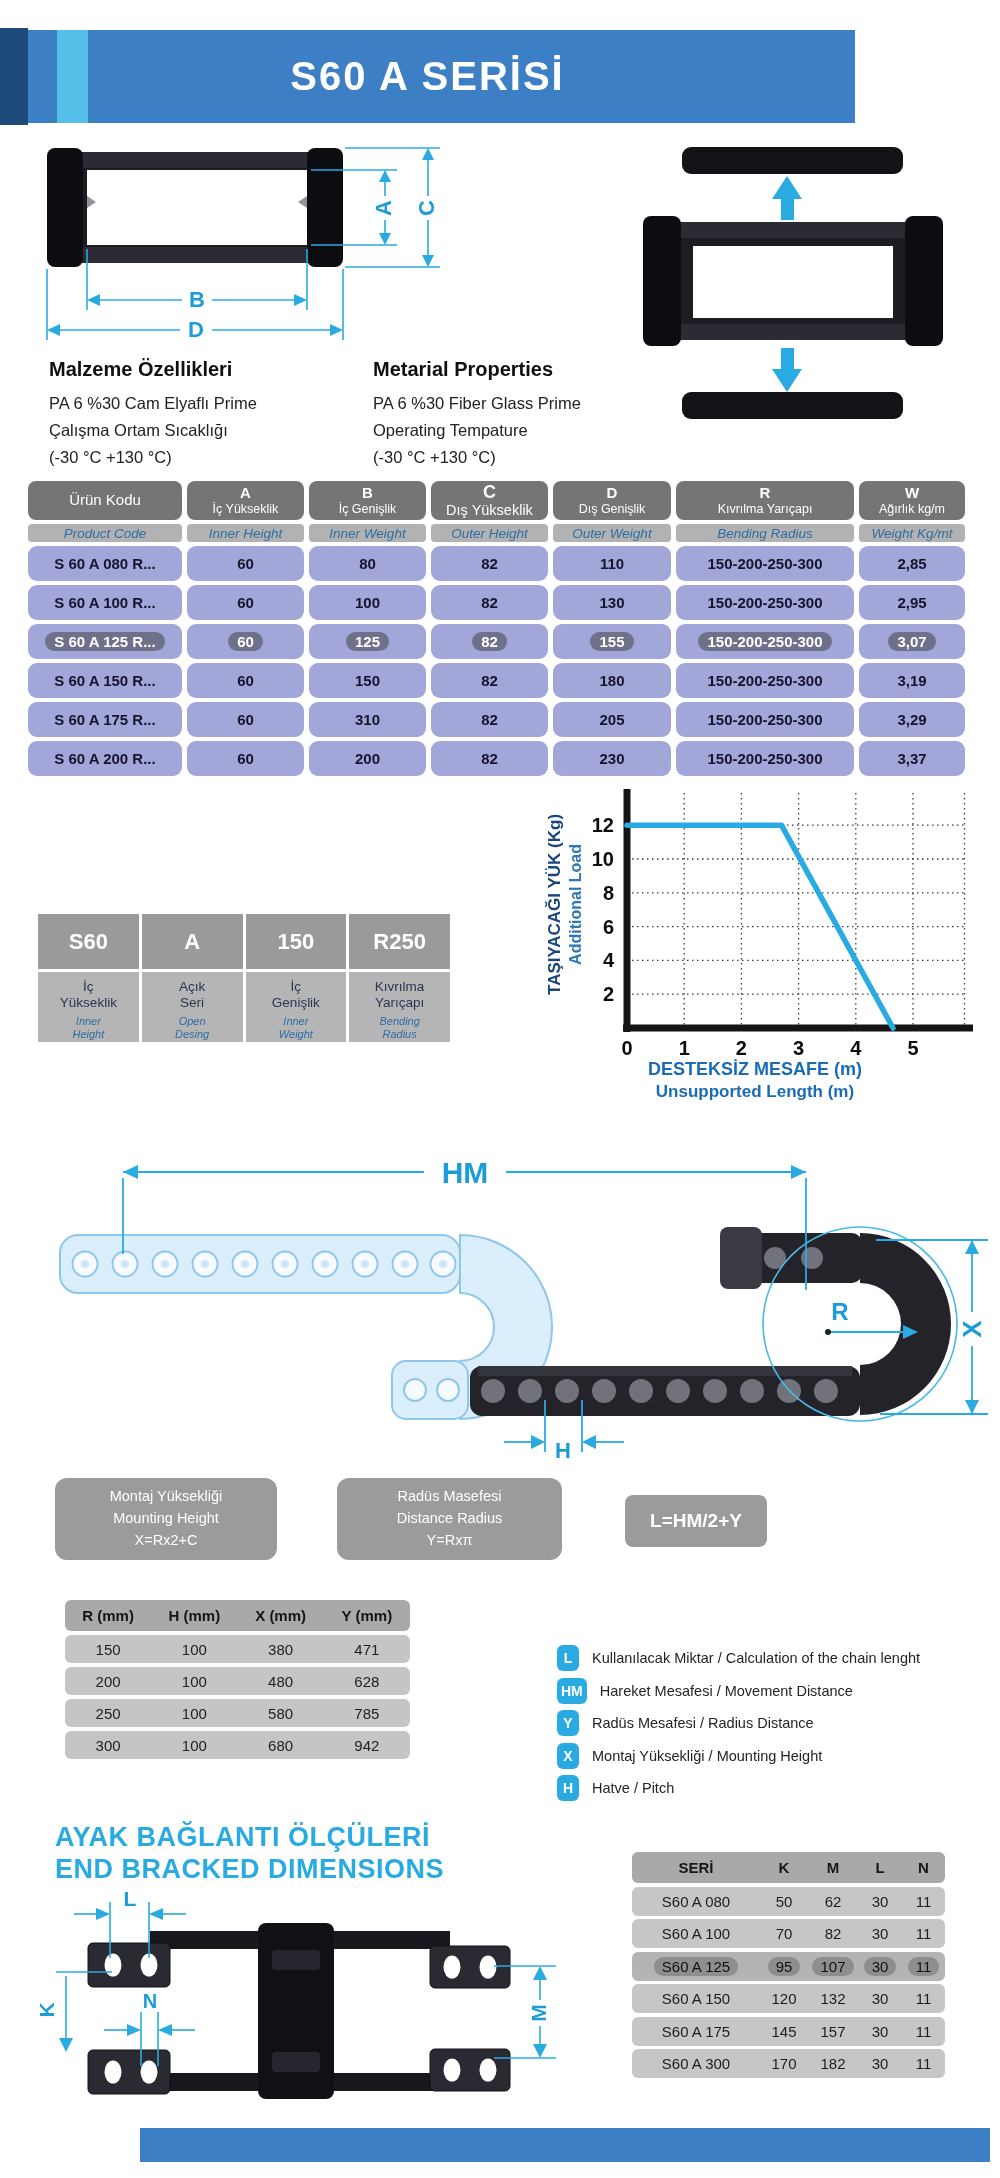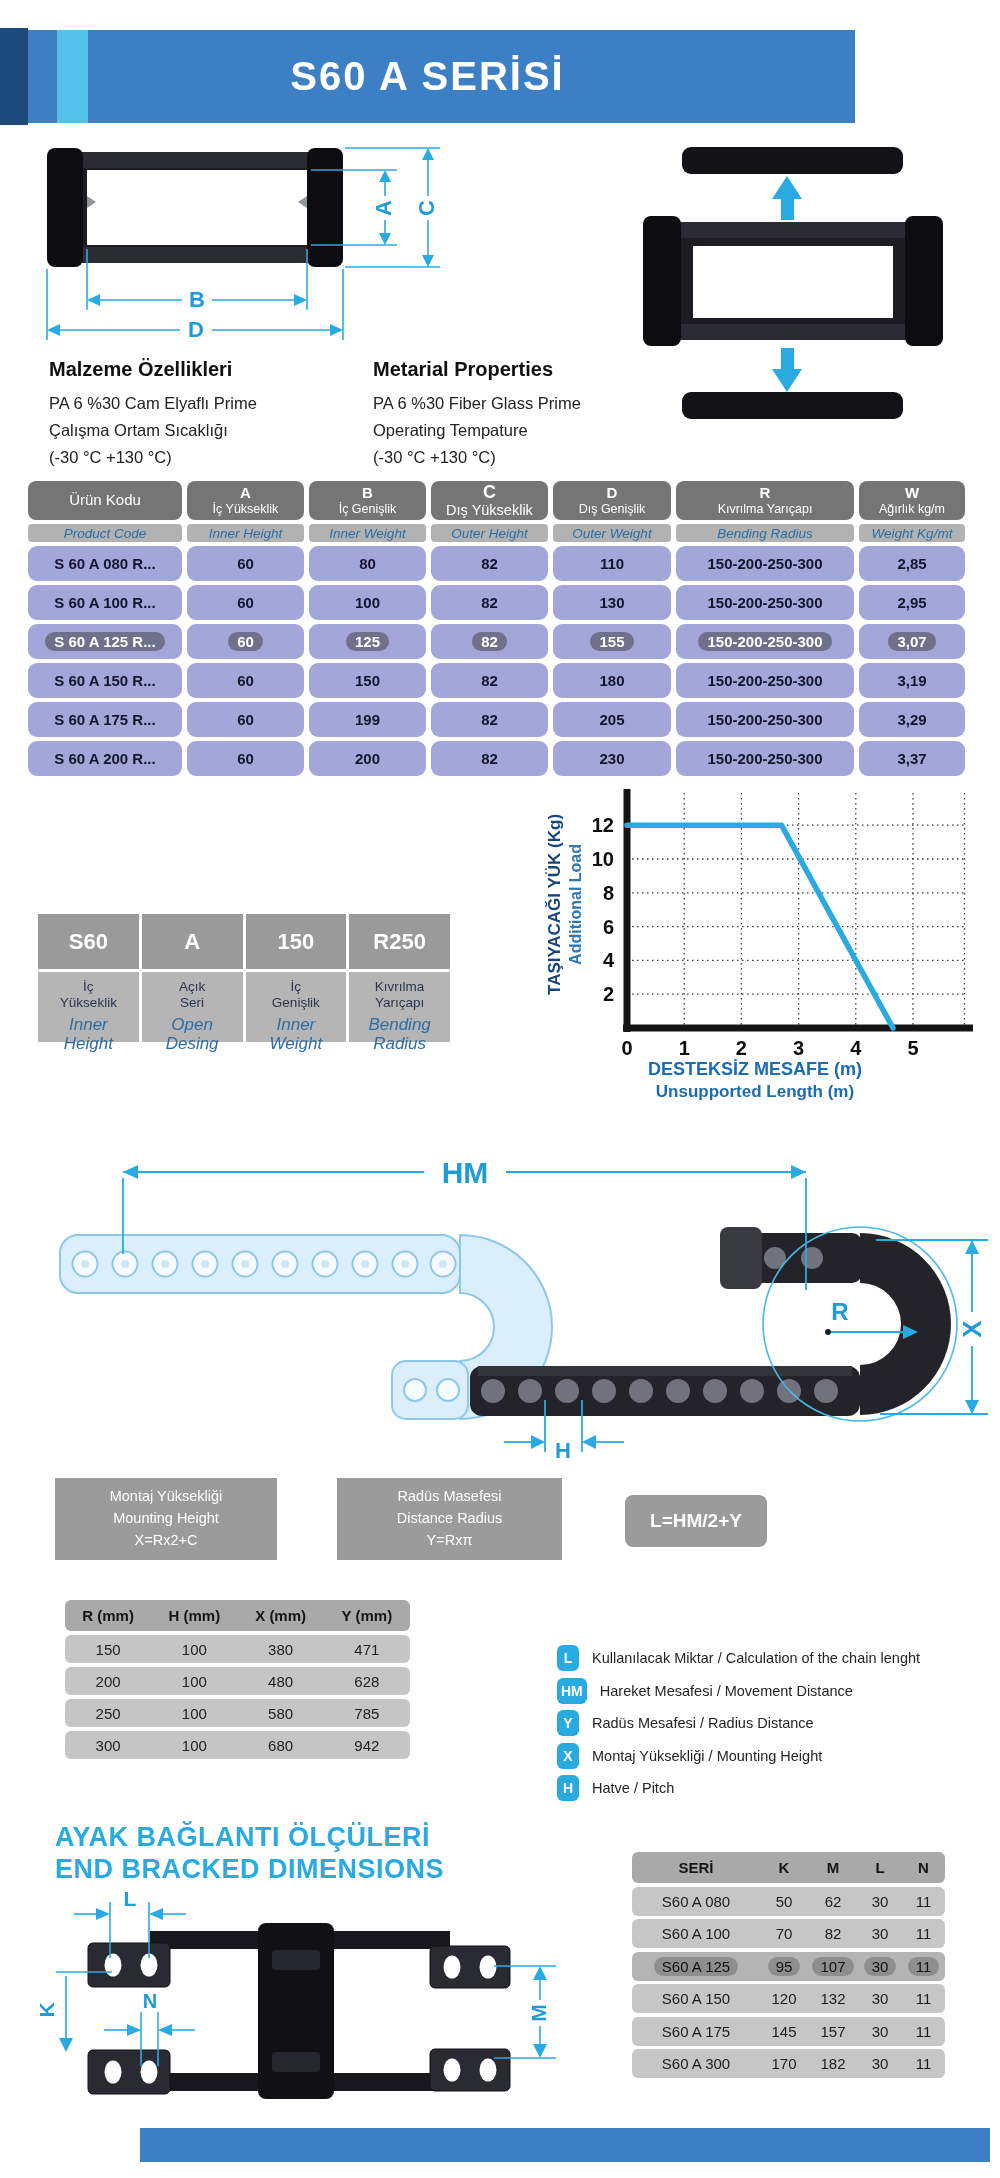--- a/index.html
+++ b/index.html
@@ -41,32 +41,32 @@
   
   #sample{position:absolute;left:38px;top:912px;width:412px;}
   #sample .sample-title{height:38px;background:#29abe2;color:#fff;font-weight:bold;font-size:17px;
     display:flex;align-items:center;justify-content:center;letter-spacing:.5px;}
   #sample-codes{display:grid;grid-template-columns:repeat(4,1fr);gap:3px;margin-top:2px;}
   #sample-codes .code-cell{height:55px;background:#9a9a9a;color:#fff;font-weight:bold;font-size:22px;
     display:flex;align-items:center;justify-content:center;}
   #sample-descs{display:grid;grid-template-columns:repeat(4,1fr);gap:3px;margin-top:3px;}
   #sample-descs .desc-cell{height:70px;background:#b5b5b5;text-align:center;padding-top:7px;box-sizing:border-box;}
   .desc-tr{font-size:13.5px;color:#2a3550;white-space:pre-line;line-height:1.22;}
-  .desc-en{font-size:17px;color:#2d6da3;font-style:italic;white-space:pre-line;line-height:1.15;margin-top:3px;}
+  .desc-en{font-size:11px;color:#2d6da3;font-style:italic;white-space:pre-line;line-height:1.15;margin-top:3px;}
 
   
   #y-title{position:absolute;left:450px;top:883px;width:230px;transform:rotate(-90deg);text-align:center;}
   #y-title .yt1{font-size:17px;font-weight:bold;color:#17457c;line-height:1.3;}
   #y-title .yt2{font-size:16px;font-weight:bold;color:#2d78b5;line-height:1.3;}
   #x-title{position:absolute;left:590px;top:1058px;width:330px;text-align:center;}
   #x-title .xt1{font-size:18px;font-weight:bold;color:#1b6cb5;line-height:1.25;}
   #x-title .xt2{font-size:17px;font-weight:bold;color:#1b6cb5;line-height:1.25;}
 
   
-  .fbox{position:absolute;background:#9b9b9b;border-radius:0;color:#fff;text-align:center;
+  .fbox{position:absolute;background:#9b9b9b;border-radius:12px;color:#fff;text-align:center;
     display:flex;flex-direction:column;align-items:center;justify-content:center;line-height:1.5;font-size:14.5px;}
   #fbox1{left:55px;top:1478px;width:222px;height:82px;}
   #fbox2{left:337px;top:1478px;width:225px;height:82px;}
   #fbox3{left:625px;top:1495px;width:142px;height:52px;border-radius:8px;font-weight:bold;font-size:19px;}
 
   
   .strip{display:grid;align-items:center;text-align:center;border-radius:6px;}
   #rhxy{position:absolute;left:65px;top:1600px;width:345px;}
   #rhxy .strip{grid-template-columns:repeat(4,1fr);}
   #rhxy .hdr{height:31px;background:#a9a9a9;font-weight:bold;font-size:15px;color:#151515;}
@@ -302,21 +302,21 @@
       <div class="td">
         <span>3,19</span>
       </div>
       <div class="td">
         <span>S 60 A 175 R...</span>
       </div>
       <div class="td">
         <span>60</span>
       </div>
       <div class="td">
-        <span>199</span>
+        <span>310</span>
       </div>
       <div class="td">
         <span>82</span>
       </div>
       <div class="td">
         <span>205</span>
       </div>
       <div class="td">
         <span>150-200-250-300</span>
       </div>

